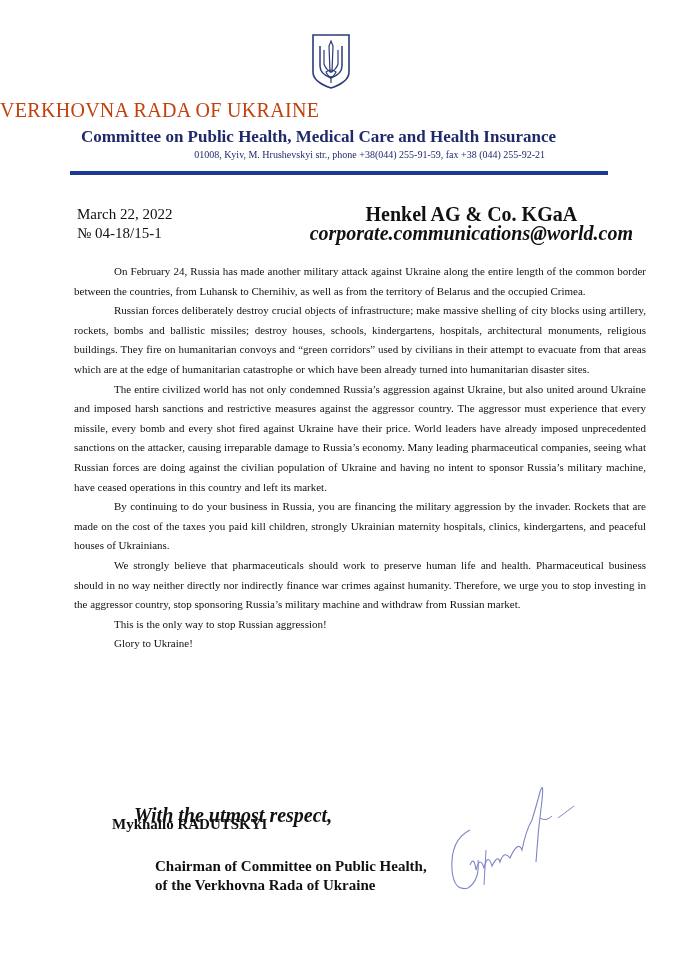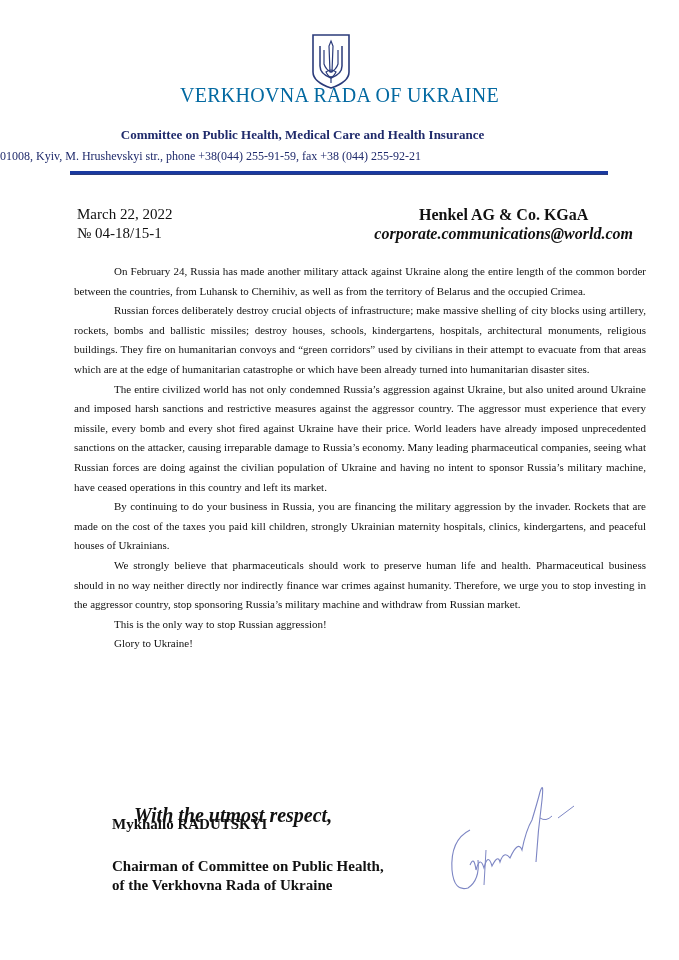--- a/index.html
+++ b/index.html
@@ -25,44 +25,44 @@
       position: absolute;
       left: 310px;
       top: 32px;
       width: 42px;
       height: 58px;
     }
     .org-title {
       position: absolute;
       left: 0;
       width: 679px;
-      top: 84px;
-      text-align: center;
+      top: 99px;
+      text-align: left;
       font-size: 20px;
       letter-spacing: 0.3px;
-      color: #0369a1;
+      color: #c2410c;
       font-family: "Liberation Serif", serif;
     }
     .committee {
       position: absolute;
-      left: 0;
+      left: 16px;
       width: 605px;
       top: 127px;
       text-align: center;
-      font-size: 13px;
+      font-size: 17px;
       font-weight: bold;
       color: #1f2a6b;
     }
     .address {
       position: absolute;
       left: 0;
       width: 545px;
       top: 149px;
-      text-align: left;
-      font-size: 12px;
+      text-align: right;
+      font-size: 10px;
       color: #1f2a6b;
     }
     .rule {
       position: absolute;
       left: 70px;
       top: 171px;
       width: 538px;
       height: 3px;
       background: #1a3aa0;
       border-bottom: 1px solid #2b3b7a;
@@ -71,21 +71,21 @@
       position: absolute;
       left: 77px;
       top: 205px;
       font-size: 15px;
       line-height: 19px;
     }
     .meta-right {
       position: absolute;
       right: 46px;
       top: 205px;
-      font-size: 16px;
+      font-size: 20px;
       line-height: 19px;
       text-align: center;
       font-weight: bold;
     }
     .meta-right .email {
       font-style: italic;
     }
     .body-text {
       position: absolute;
       left: 74px;
@@ -116,21 +116,21 @@
       font-weight: bold;
     }
     .signer-title {
       position: absolute;
       left: 112px;
       top: 857px;
       font-size: 15px;
       font-weight: bold;
       line-height: 19px;
     }
-    .signer-title div { white-space: nowrap; }
+    .signer-title div { white-space: nowrap; margin-left: 43px; }
     .signature {
       position: absolute;
       left: 440px;
       top: 770px;
       width: 150px;
       height: 130px;
     }
   </style>
 </head>
 <body>

